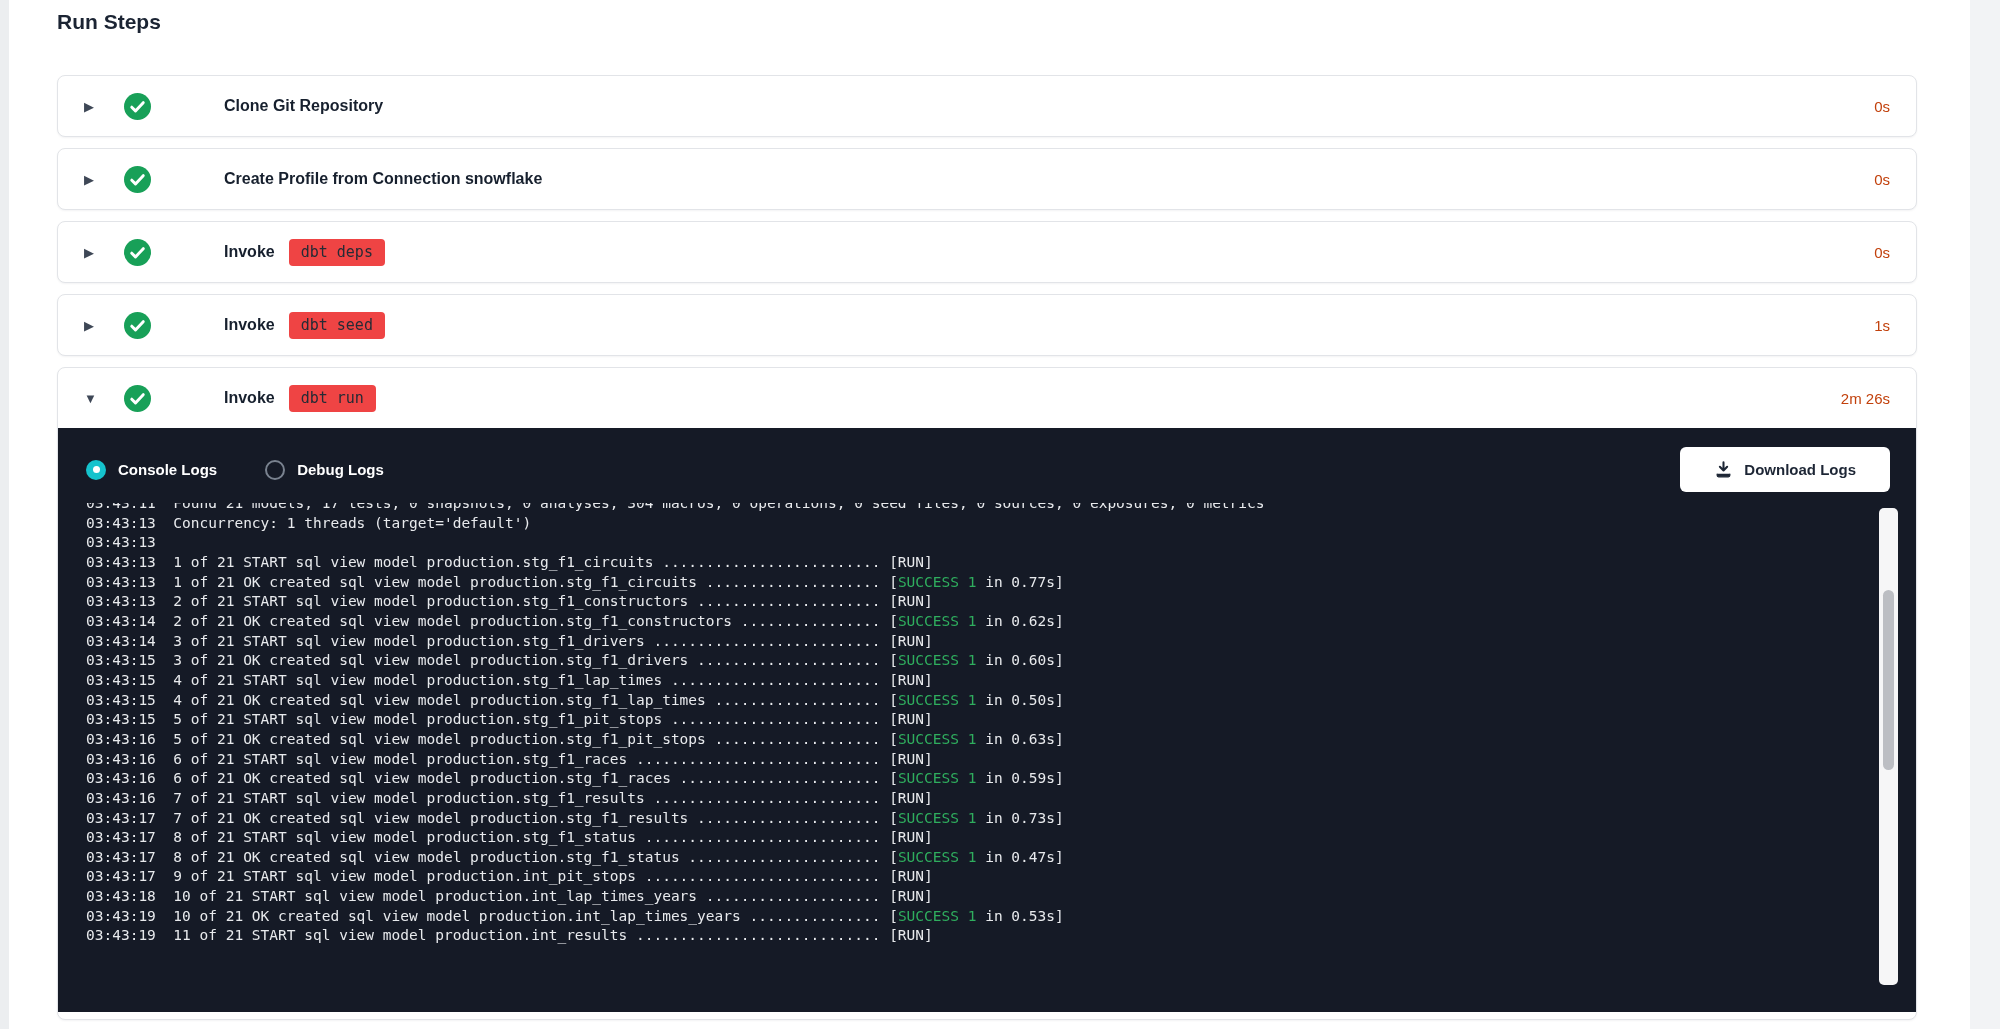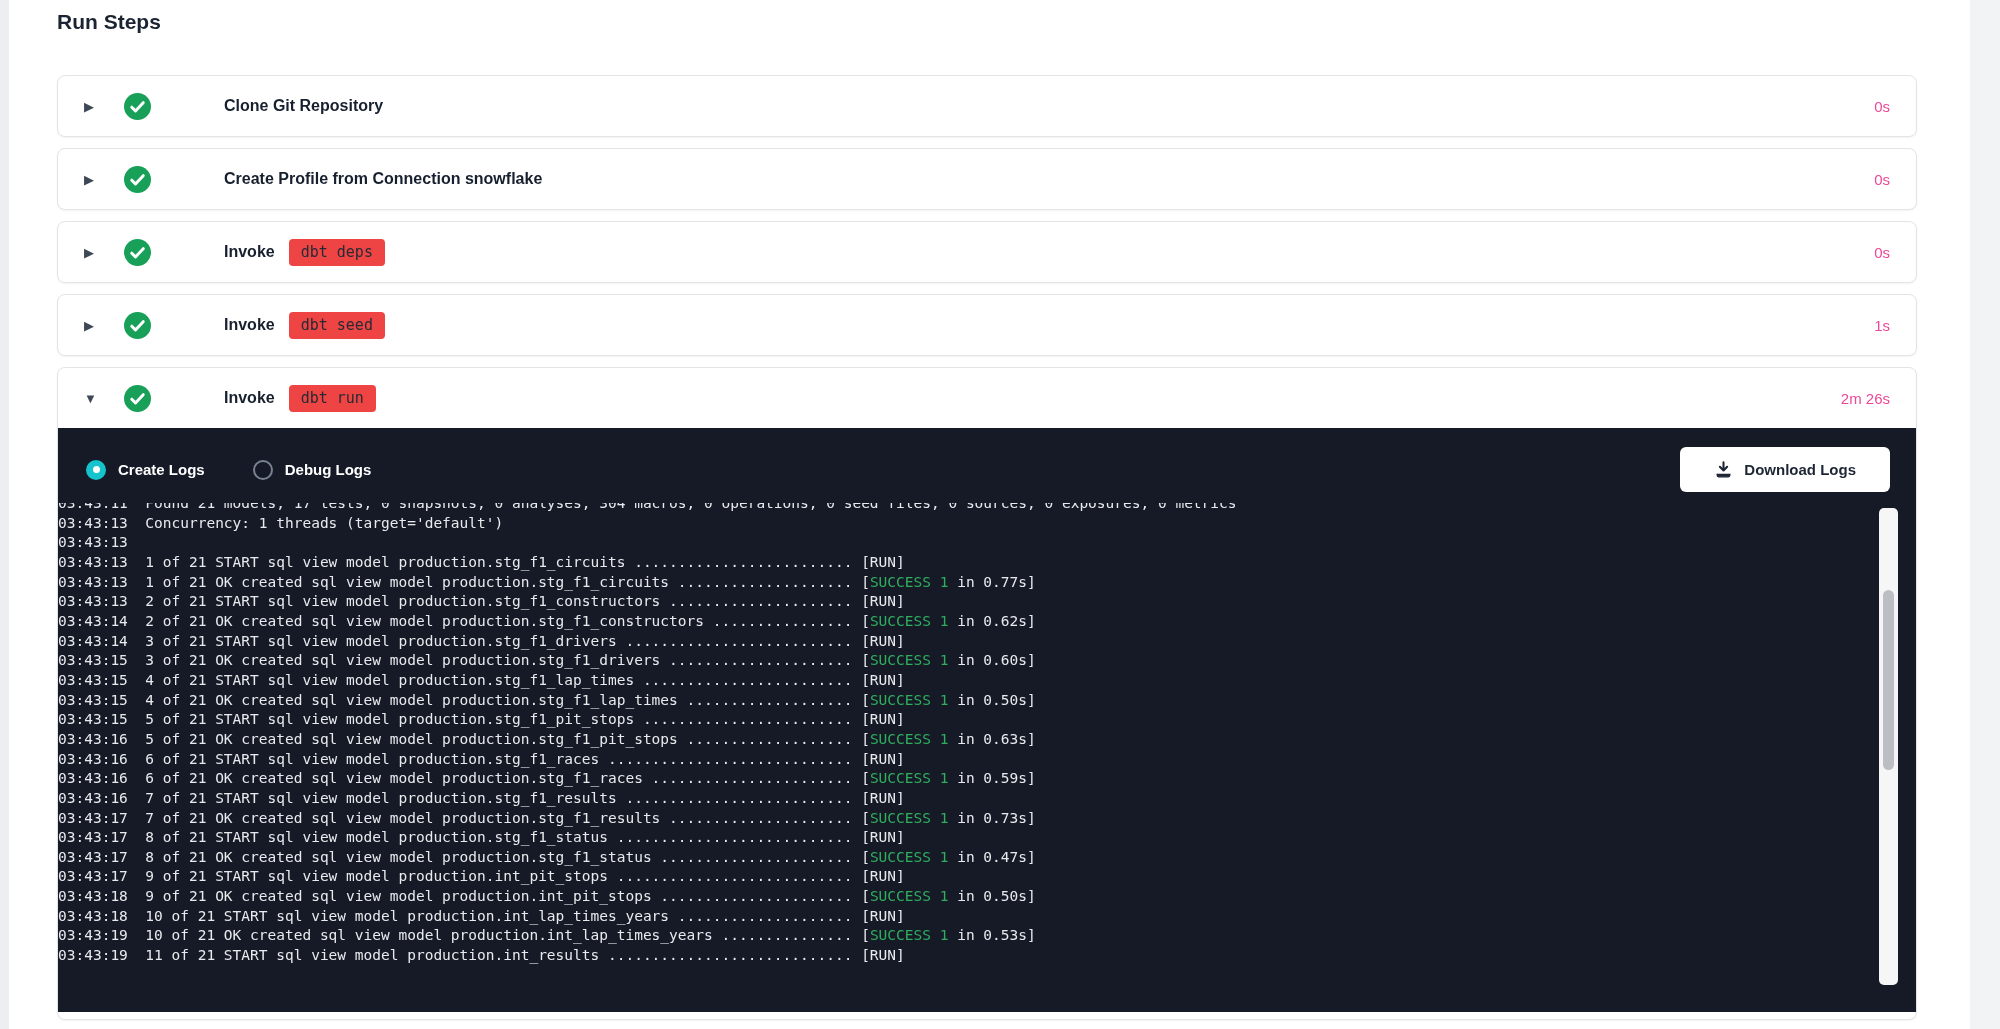--- a/index.html
+++ b/index.html
@@ -19,38 +19,38 @@
     margin-bottom:11px;box-shadow:0 1px 2px rgba(16,24,40,.05);overflow:hidden;
   }
   .step-header{height:60px;display:flex;align-items:center;padding:0 26px;cursor:pointer;}
   .caret{width:18px;color:#3e4756;font-size:13px;margin-right:22px;flex:none;text-align:left;}
   .check-icon{width:27px;height:27px;margin-right:27px;flex:none;display:block;}
   .step-label{font-size:16px;font-weight:700;color:#17202e;margin-left:46px;}
   .cmd-badge{
     margin-left:14px;background:#ef4444;border-radius:4px;padding:4px 12px 5px;
     font-family:"DejaVu Sans Mono",monospace;font-size:15px;color:#252b35;
   }
-  .duration{margin-left:auto;font-size:15px;color:#ec4899;}
+  .duration{margin-left:auto;font-size:15px;color:#c2410c;}
 
   .log-panel{background:#151a26;height:584px;margin-bottom:7px;position:relative;}
   .panel-controls{height:75px;display:flex;align-items:center;padding:8px 26px 0 28px;box-sizing:border-box;}
   .radio-item{display:flex;align-items:center;margin-right:48px;cursor:pointer;}
   .radio-circle{width:20px;height:20px;border-radius:50%;flex:none;}
   .radio-circle.sel{background:#15c3cd;position:relative;}
   .radio-circle.sel::after{content:"";position:absolute;left:6.5px;top:6.5px;width:7px;height:7px;border-radius:50%;background:#ffffff;}
   .radio-circle.unsel{box-sizing:border-box;border:2px solid #79828f;background:transparent;}
   .radio-label{margin-left:12px;color:#ffffff;font-weight:700;font-size:15px;}
   .download-btn{
     margin-left:auto;height:45px;background:#ffffff;border:none;border-radius:6px;
     display:flex;align-items:center;gap:11px;padding:0 34px;
     font-family:"Liberation Sans",sans-serif;font-size:15px;font-weight:700;color:#1d2635;cursor:pointer;
   }
   .download-btn svg{display:block;}
 
-  .log-view{position:relative;height:509px;overflow:hidden;box-sizing:border-box;}
+  .log-view{position:relative;height:509px;overflow:hidden;padding-left:28px;box-sizing:border-box;}
   .log-content{margin-top:-9px;}
   .log-line{
     font-family:"DejaVu Sans Mono",monospace;font-size:14.5px;line-height:19.65px;
     color:#e8eaed;white-space:pre;
   }
   .log-line .ok{color:#2fae5e;}
 
   .scrollbar-track{position:absolute;right:18px;top:80px;width:19px;height:477px;background:#f6f6f7;border-radius:5px;}
   .scrollbar-thumb{position:absolute;left:4px;top:82px;width:11px;height:180px;background:#bcbec3;border-radius:6px;}
 </style>
@@ -119,21 +119,21 @@
         <path d="M6.9 12.6l3.3 3.3 6.9-7.3" stroke="#ffffff" stroke-width="2.6" fill="none" stroke-linecap="round" stroke-linejoin="round"></path>
       </svg>
       <span class="step-label">Invoke</span>
       <span class="cmd-badge">dbt run</span>
       <span class="duration">2m 26s</span>
     </div>
   <div id="log-panel" class="log-panel">
   <div class="panel-controls">
     <div class="radio-item">
       <span class="radio-circle sel"></span>
-      <span class="radio-label">Create Logs</span>
+      <span class="radio-label">Console Logs</span>
     </div>
     <div class="radio-item">
       <span class="radio-circle unsel"></span>
       <span class="radio-label">Debug Logs</span>
     </div>
     <button class="download-btn">
       <svg width="19" height="19" viewBox="0 0 24 24">
         <path d="M12 3v10.2m0 0l-4.6-4.6M12 13.2l4.6-4.6" stroke="#1d2635" stroke-width="2.6" fill="none" stroke-linecap="round" stroke-linejoin="round"></path>
         <path d="M4 17.5v1.9c0 1 .8 1.8 1.8 1.8h12.4c1 0 1.8-.8 1.8-1.8v-1.9" fill="#1d2635" stroke="#1d2635" stroke-width="1.6"></path>
       </svg>
@@ -155,21 +155,20 @@
             <div class="log-line">03:43:15  4 of 21 OK created sql view model production.stg_f1_lap_times ................... [<span class="ok">SUCCESS 1</span> in 0.50s]</div>
             <div class="log-line">03:43:15  5 of 21 START sql view model production.stg_f1_pit_stops ........................ [RUN]</div>
             <div class="log-line">03:43:16  5 of 21 OK created sql view model production.stg_f1_pit_stops ................... [<span class="ok">SUCCESS 1</span> in 0.63s]</div>
             <div class="log-line">03:43:16  6 of 21 START sql view model production.stg_f1_races ............................ [RUN]</div>
             <div class="log-line">03:43:16  6 of 21 OK created sql view model production.stg_f1_races ....................... [<span class="ok">SUCCESS 1</span> in 0.59s]</div>
             <div class="log-line">03:43:16  7 of 21 START sql view model production.stg_f1_results .......................... [RUN]</div>
             <div class="log-line">03:43:17  7 of 21 OK created sql view model production.stg_f1_results ..................... [<span class="ok">SUCCESS 1</span> in 0.73s]</div>
             <div class="log-line">03:43:17  8 of 21 START sql view model production.stg_f1_status ........................... [RUN]</div>
             <div class="log-line">03:43:17  8 of 21 OK created sql view model production.stg_f1_status ...................... [<span class="ok">SUCCESS 1</span> in 0.47s]</div>
             <div class="log-line">03:43:17  9 of 21 START sql view model production.int_pit_stops ........................... [RUN]</div>
-            <div class="log-line">03:43:18  9 of 21 OK created sql view model production.int_pit_stops ...................... [<span class="ok">SUCCESS 1</span> in 0.50s]</div>
             <div class="log-line">03:43:18  10 of 21 START sql view model production.int_lap_times_years .................... [RUN]</div>
             <div class="log-line">03:43:19  10 of 21 OK created sql view model production.int_lap_times_years ............... [<span class="ok">SUCCESS 1</span> in 0.53s]</div>
             <div class="log-line">03:43:19  11 of 21 START sql view model production.int_results ............................ [RUN]</div>
           </div>
   </div>
   <div class="scrollbar-track">
     <div class="scrollbar-thumb"></div>
   </div>
 </div>
     </div>

